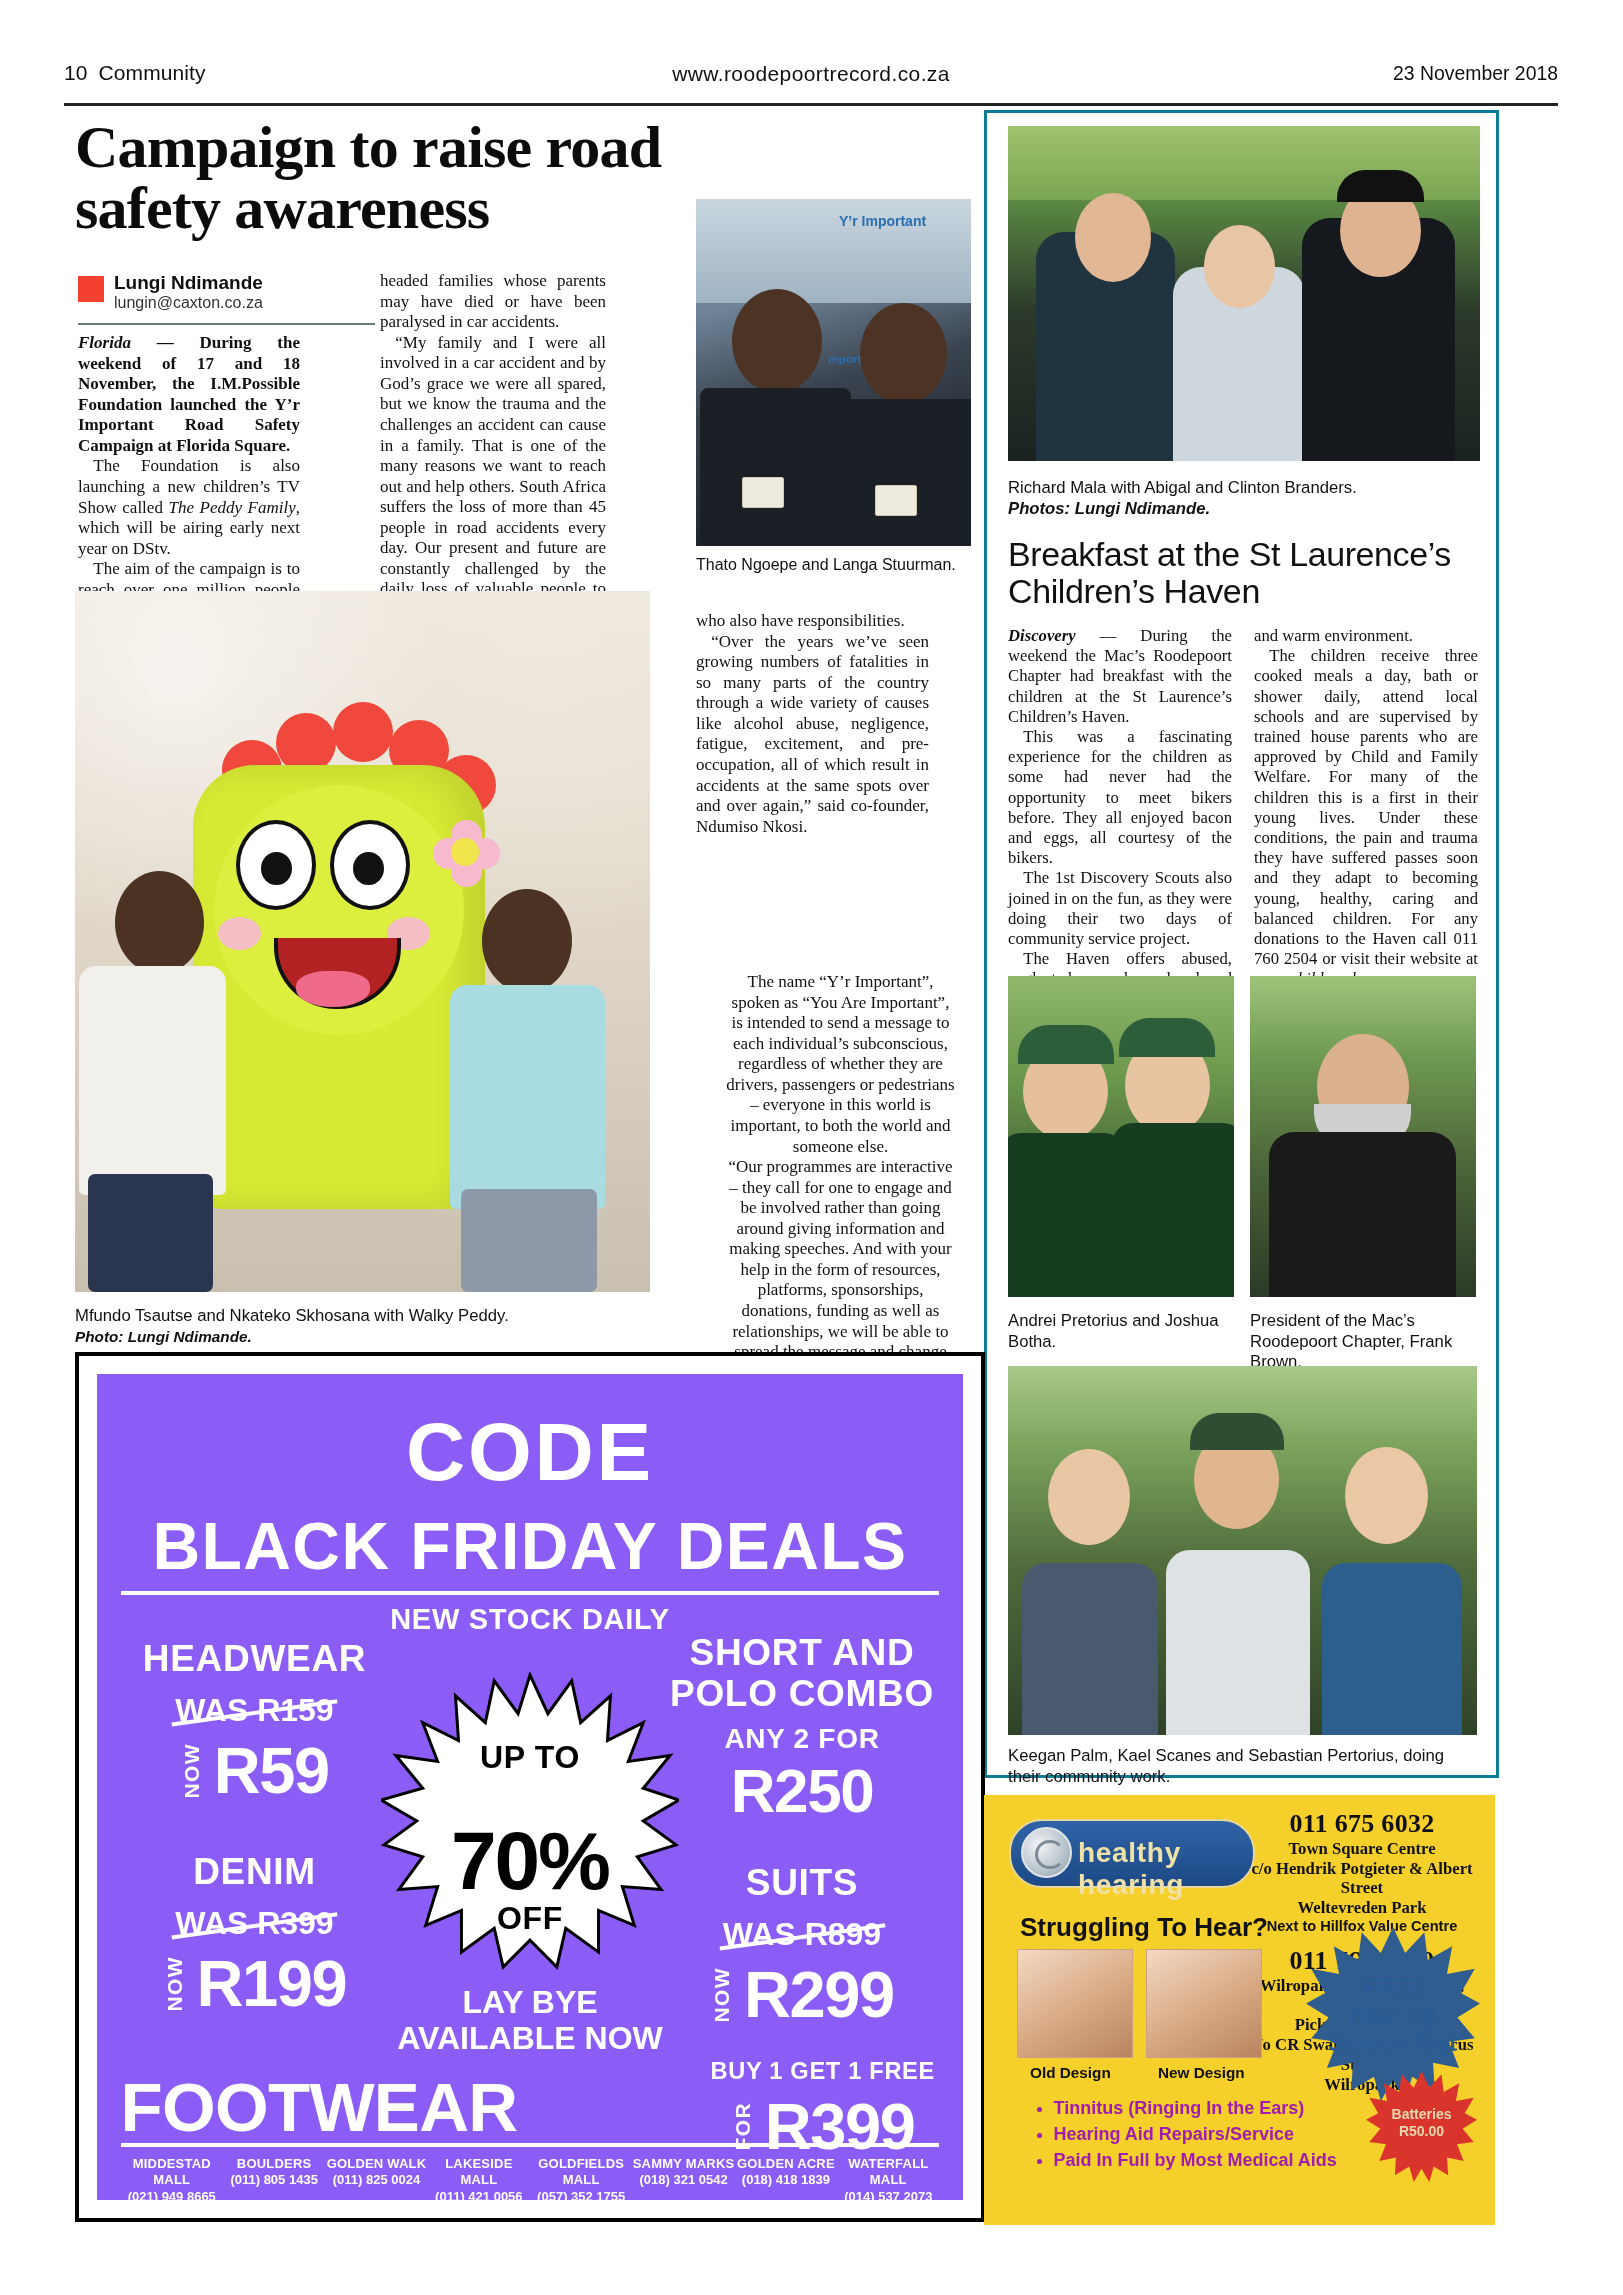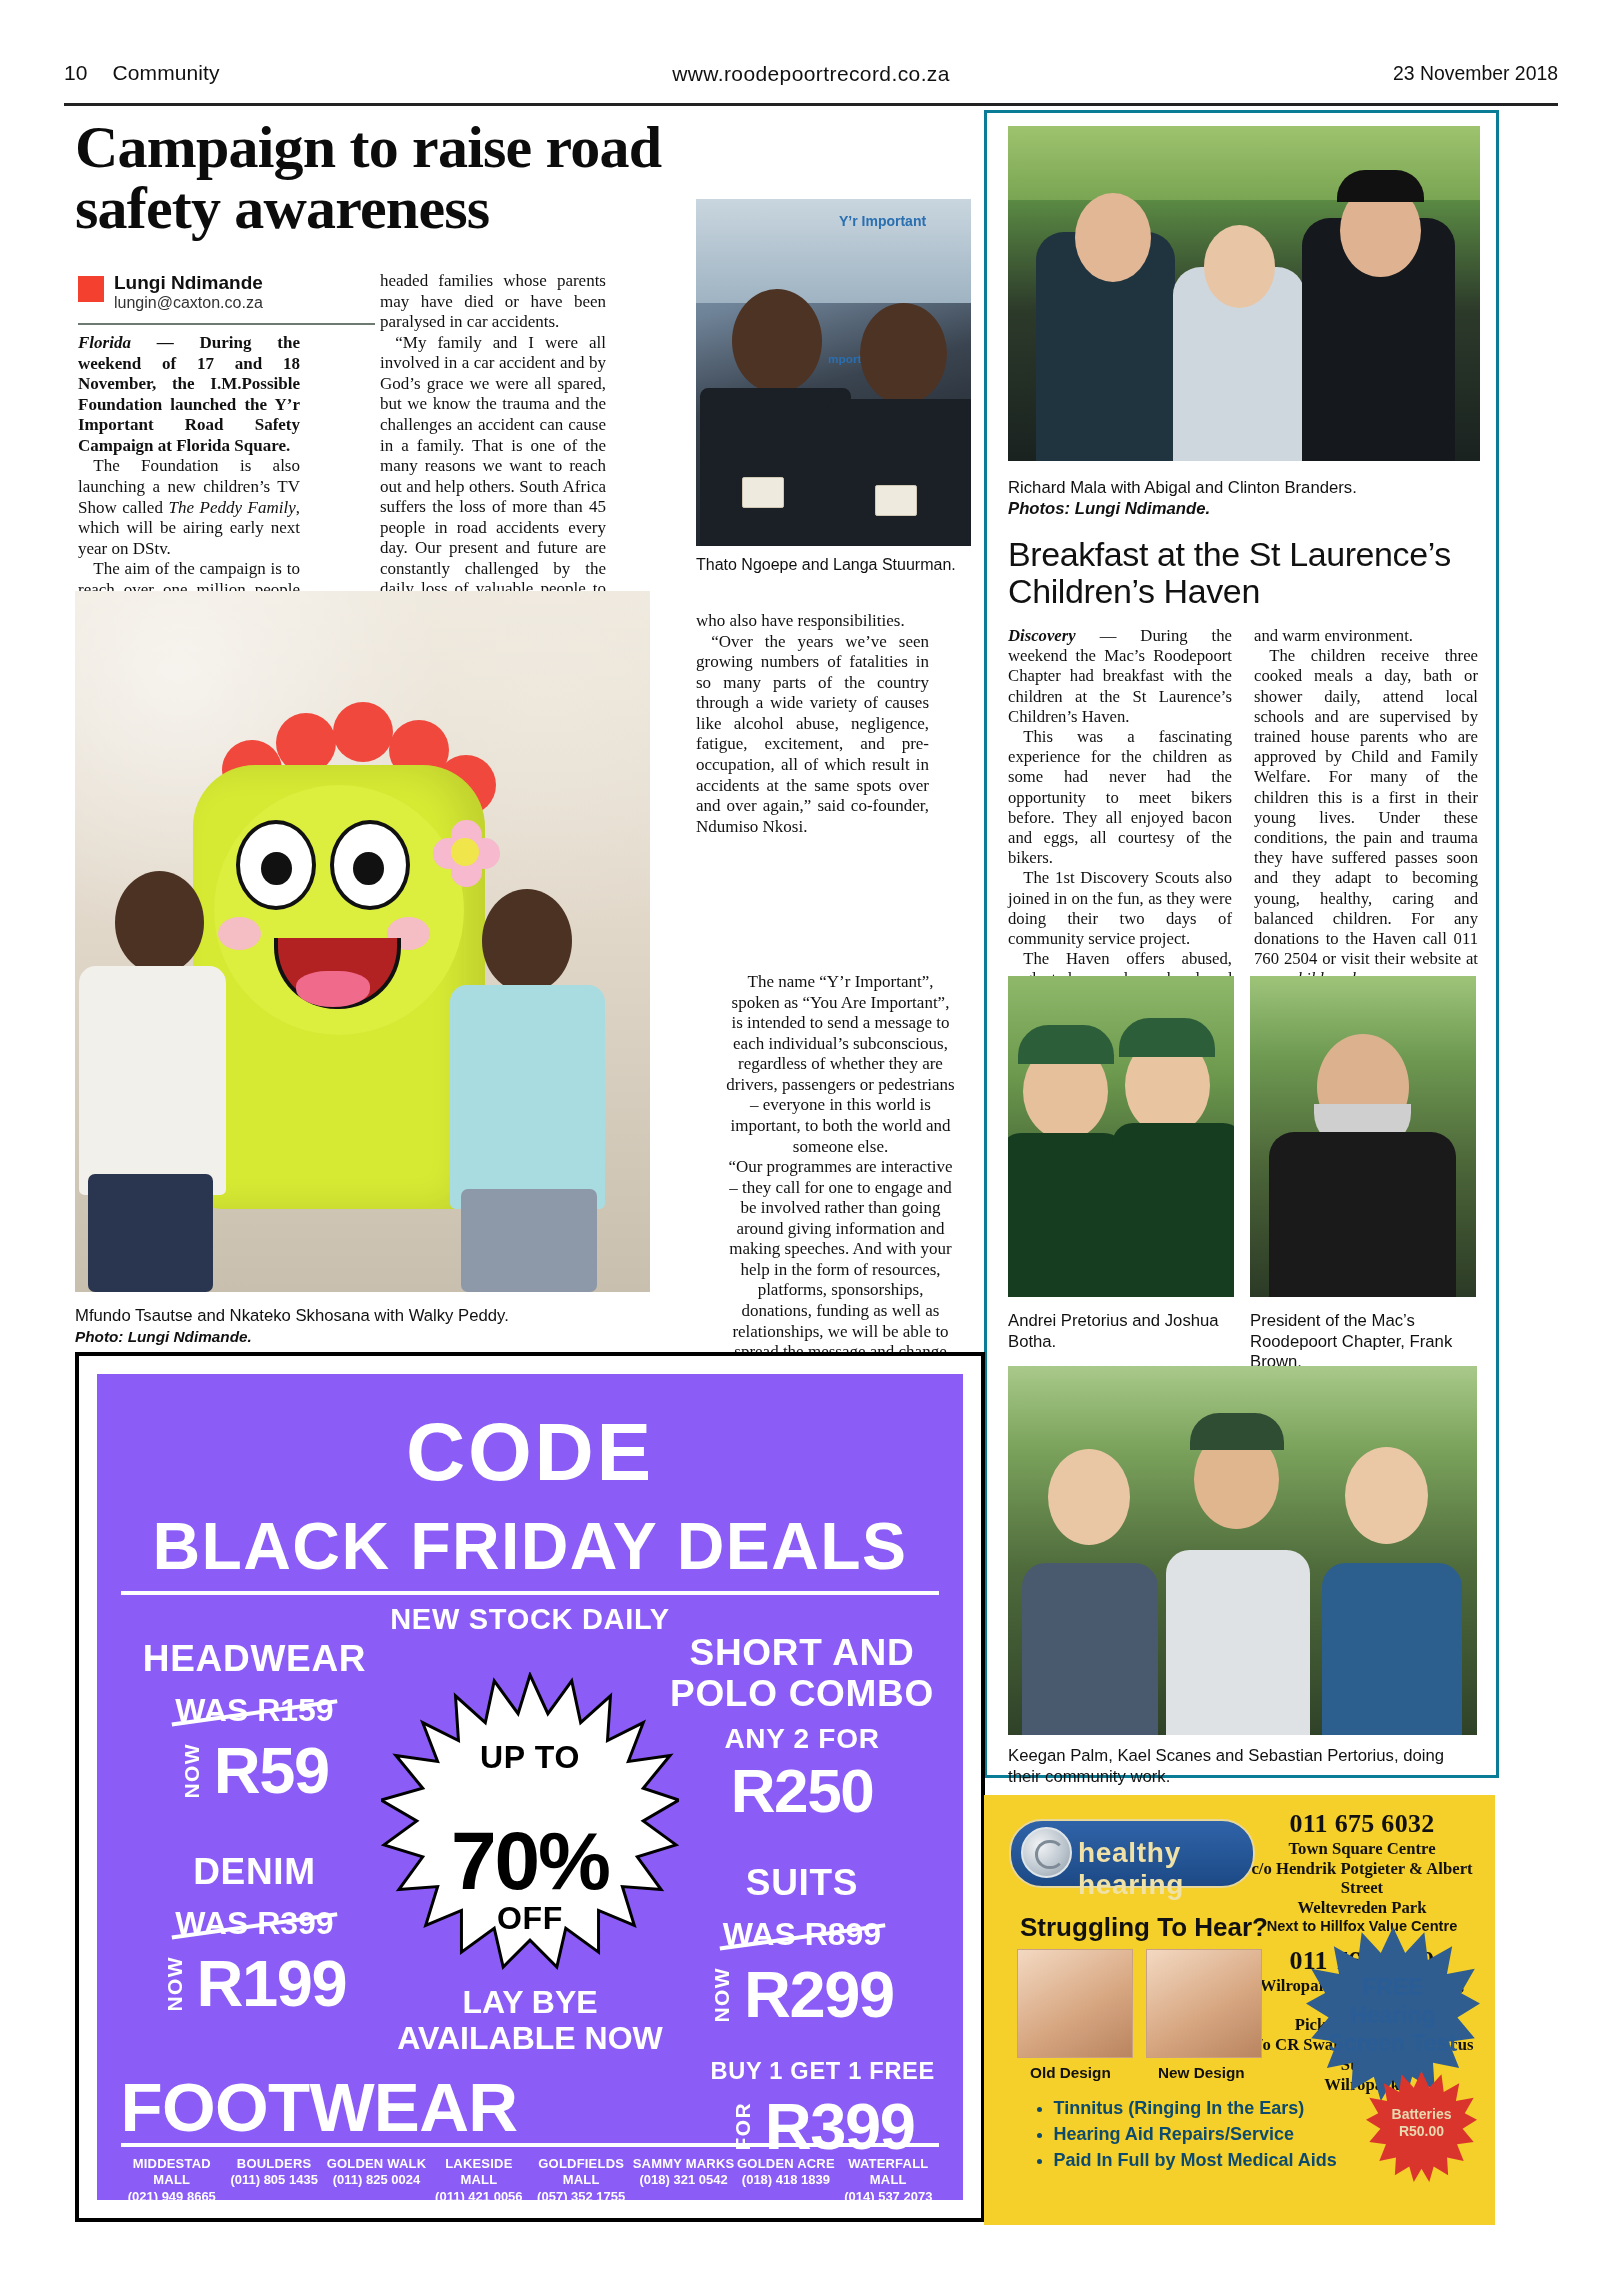--- a/index.html
+++ b/index.html
@@ -12,21 +12,21 @@
     overflow:hidden;
   }
   .page{position:absolute;inset:0;}
 
   
   .masthead{
     position:absolute;left:64px;top:61px;width:1494px;height:39px;
     font-family:"Liberation Sans", sans-serif;
   }
   .mh-left{position:absolute;left:0;top:0;font-size:21px;color:#111;letter-spacing:0.1px;}
-  .mh-left .pageno{margin-right:25px;}
+  .mh-left .pageno{margin-right:11px;}
   .mh-center{position:absolute;left:0;right:0;top:1.4px;text-align:center;font-size:21px;color:#111;letter-spacing:0.4px;}
   .mh-right{position:absolute;right:0;top:1.4px;font-size:19.4px;color:#111;}
   .mh-rule{position:absolute;left:64px;top:103px;width:1494px;height:2.8px;background:#222;}
 
   
   .headline{
     position:absolute;left:75px;top:117px;width:604px;
     font-family:"Liberation Serif", serif;
     font-weight:bold;font-size:60px;line-height:1.02;color:#0c0c0c;
     letter-spacing:-0.8px;
@@ -176,21 +176,21 @@
   .hh-phone{font-weight:bold;font-size:26px;letter-spacing:0.3px;}
   .hh-addr{font-weight:bold;font-size:16.7px;line-height:1.18;}
   .hh-addr.sans{font-family:"Liberation Sans",sans-serif;font-size:14.6px;}
   .hh-gap{height:11px;}
   .ear-img{position:absolute;top:154px;width:114px;height:107px;background:linear-gradient(150deg,#f3d9c2,#d8a883 55%,#b98460);border:1.4px solid #caa082;}
   .ear-img.a{left:33px;}
   .ear-img.b{left:162px;}
   .ear-lbl{position:absolute;top:269px;font-family:"Liberation Sans",sans-serif;font-weight:bold;font-size:15.3px;color:#111;}
   .ear-lbl.a{left:46px;}
   .ear-lbl.b{left:174px;text-align:center;}
-  .hh-bullets{position:absolute;left:43px;top:300px;font-family:"Liberation Sans",sans-serif;font-weight:bold;font-size:18px;color:#0c4a6e;line-height:1.45;}
+  .hh-bullets{position:absolute;left:43px;top:300px;font-family:"Liberation Sans",sans-serif;font-weight:bold;font-size:18px;color:#a21caf;line-height:1.45;}
   .hh-bullets li{list-style:disc;margin-left:14px;}
   .hh-bullets ul{margin:0;padding:0 0 0 12.5px;}
   .free-star{position:absolute;right:15.3px;top:132px;width:174px;height:174px;}
   .free-txt{position:absolute;left:0;right:0;top:46px;text-align:center;font-family:"Liberation Sans",sans-serif;font-weight:bold;font-size:23px;color:#2a5c96;line-height:1.22;}
   .batt-star{position:absolute;right:18px;top:276px;width:111px;height:111px;}
   .batt-txt{position:absolute;left:0;right:0;top:35px;text-align:center;font-family:"Liberation Sans",sans-serif;font-weight:bold;font-size:14px;color:#e8d8b0;line-height:1.2;}
 </style>
 </head>
 <body>
 

